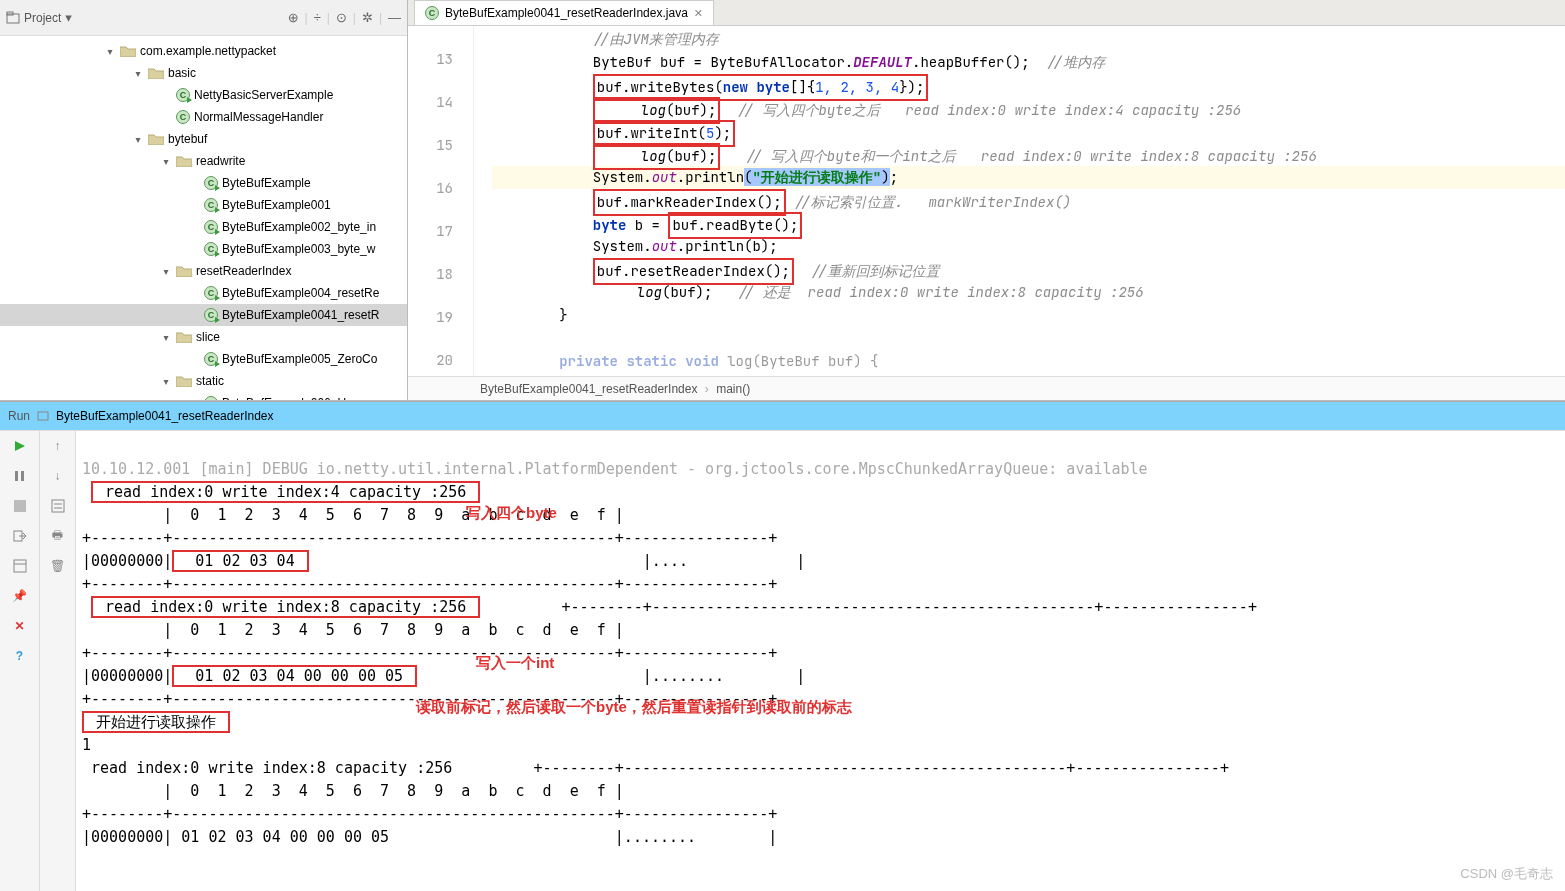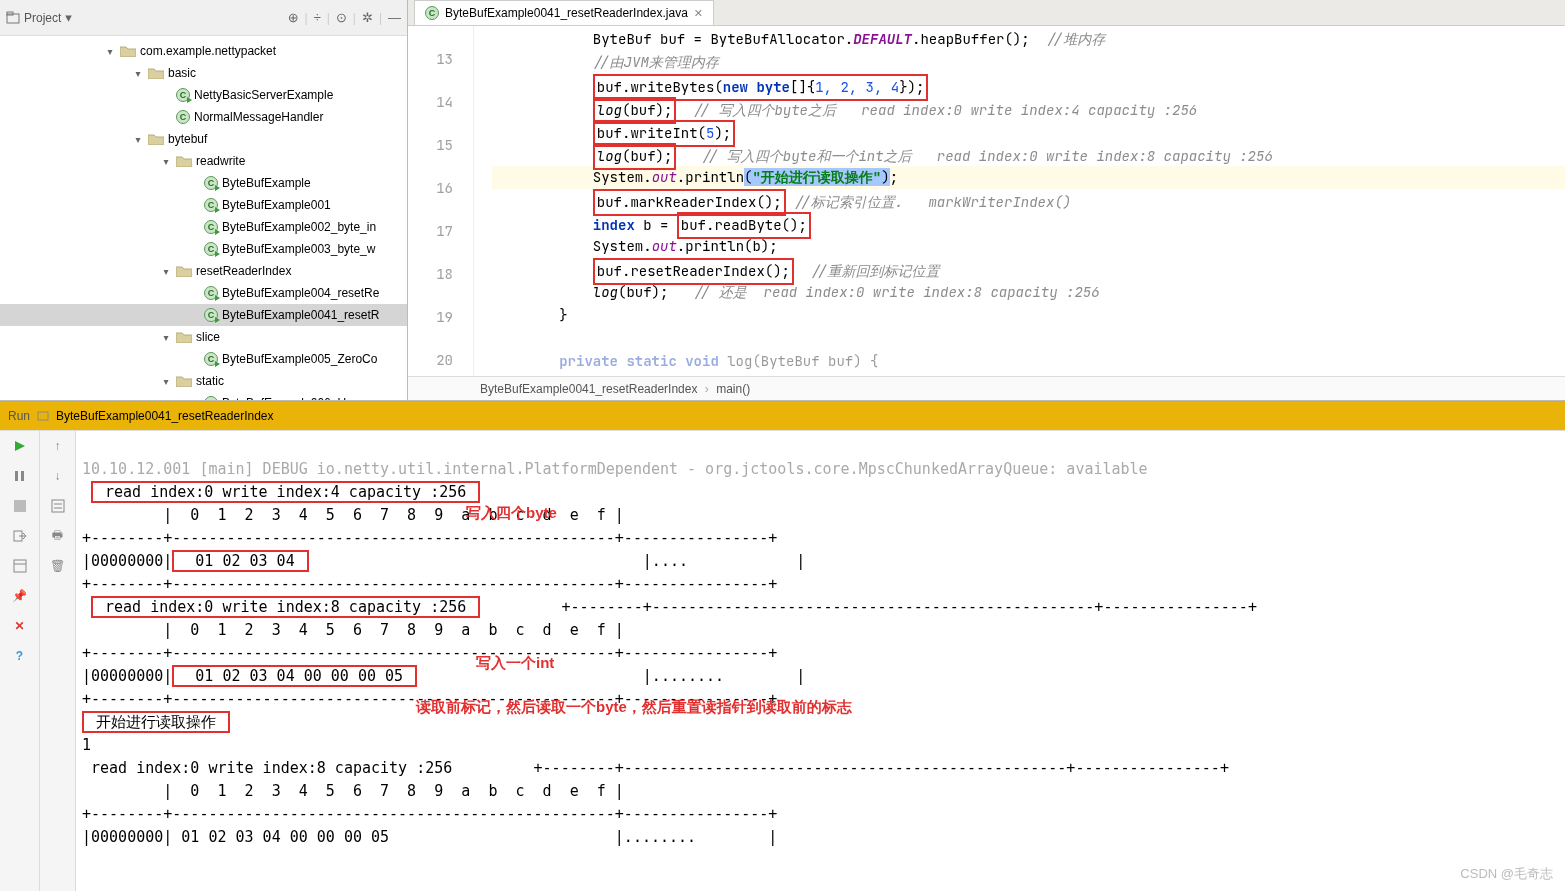--- a/index.html
+++ b/index.html
@@ -28,27 +28,27 @@
   .gutter div { height: 23px; line-height: 23px; margin-top: 20px; }
   .marker-col { width: 18px; background: #fff; }
   .code-lines { flex: 1; padding-top: 2px; position: relative; }
   .code-lines pre { height: 23px; line-height: 23px; margin: 0; font-family: inherit; white-space: pre; }
   .code-lines pre.hl { background: #fffbe6; }
   .kw { color: #0033b3; font-weight: bold; }
   .fld { color: #871094; font-style: italic; }
   .str { color: #067d17; font-weight: bold; }
   .num { color: #1750eb; }
   .cmt { color: #8c8c8c; font-style: italic; }
-  .mth { font-style: italic; }
+  .mth { font-style: italic; margin-left: 44px; }
   .redbox { border: 2px solid #e03030; padding: 0 2px; display: inline-block; }
   .sel { background: #a6c8ff; }
   .breadcrumb { border-top: 1px solid #ddd; padding: 3px 12px; color: #555; font-size: 12px; background: #fafafa; height: 24px; line-height: 18px; }
   .breadcrumb .sep { color: #aaa; margin: 0 4px; }
   .run-panel { height: 490px; display: flex; flex-direction: column; border-top: 1px solid #aaa; }
-  .run-header { display: flex; align-items: center; gap: 6px; padding: 14px 8px; height: 22px; background: #eab308; border-bottom: 1px solid #ddd; }
+  .run-header { display: flex; align-items: center; gap: 6px; padding: 14px 8px; height: 22px; background: #7dd3fc; border-bottom: 1px solid #ddd; }
   .run-header .title { color: #555; }
   .run-body { flex: 1; display: flex; }
   .run-gutter { width: 40px; display: flex; flex-direction: column; border-right: 1px solid #ddd; background: #f5f5f5; }
   .run-gutter2 { width: 36px; display: flex; flex-direction: column; border-right: 1px solid #ddd; background: #f5f5f5; }
   .run-gutter .btn, .run-gutter2 .btn { height: 30px; display: flex; align-items: center; justify-content: center; }
   .console { flex: 1; font-family: Consolas, monospace; font-size: 15px; color: #000; padding: 4px 6px; position: relative; line-height: 23px; white-space: pre; overflow: hidden; }
   .console .redbox2 { border: 2px solid #e03030; padding: 0 12px; }
   .ann { position: absolute; color: #e03030; font-family: "Microsoft YaHei", sans-serif; font-size: 15px; font-weight: bold; }
   .watermark { position: absolute; right: 12px; bottom: 8px; color: #bbb; font-size: 13px; }
   svg { display: block; }
@@ -235,29 +235,29 @@
           <div>21</div>
           <div>22</div>
           <div>23</div>
           <div>24</div>
           <div>25</div>
           <div>26</div>
           <div>27</div>
         </div>
       <div class="marker-col"></div>
       <div class="code-lines">
+<pre><span>            </span><span class="cmt">//由JVM来管理内存</span></pre>
 <pre><span>            </span><span>ByteBuf buf = ByteBufAllocator.</span><span class="fld" style="font-weight:bold">DEFAULT</span><span>.heapBuffer();</span><span class="cmt">  //堆内存</span></pre>
-<pre><span>            </span><span class="cmt">//由JVM来管理内存</span></pre>
 <pre><span>            </span><span class="redbox"><span>buf.writeBytes(</span><span class="kw">new byte</span><span>[]{</span><span class="num">1, 2, 3, 4</span><span>});</span></span></pre>
 <pre><span>            </span><span class="redbox"><span class="mth">log</span><span>(buf);</span></span><span class="cmt">  // 写入四个byte之后   read index:0 write index:4 capacity :256</span></pre>
 <pre><span>            </span><span class="redbox"><span>buf.writeInt(</span><span class="num">5</span><span>);</span></span></pre>
 <pre><span>            </span><span class="redbox"><span class="mth">log</span><span>(buf);</span></span><span class="cmt">   // 写入四个byte和一个int之后   read index:0 write index:8 capacity :256</span></pre>
 <pre class="hl"><span>            </span><span>System.</span><span class="fld">out</span><span>.println</span><span class="sel"><span>(</span><span class="str">"开始进行读取操作"</span><span>)</span></span><span>;</span></pre>
 <pre><span>            </span><span class="redbox">buf.markReaderIndex();</span><span class="cmt"> //标记索引位置.   markWriterIndex()</span></pre>
-<pre><span>            </span><span class="kw">index</span><span> b = </span><span class="redbox">buf.readByte();</span></pre>
+<pre><span>            </span><span class="kw">byte</span><span> b = </span><span class="redbox">buf.readByte();</span></pre>
 <pre><span>            </span><span>System.</span><span class="fld">out</span><span>.println(b);</span></pre>
 <pre><span>            </span><span class="redbox">buf.resetReaderIndex();</span><span class="cmt">  //重新回到标记位置</span></pre>
 <pre><span>            </span><span class="mth">log</span><span>(buf);</span><span class="cmt">   // 还是  read index:0 write index:8 capacity :256</span></pre>
 <pre><span>        </span><span>}</span></pre>
 <pre><span></span></pre>
 <pre style="opacity:.4"><span>        </span><span class="kw">private static void</span><span> log(ByteBuf buf) {</span></pre>
       </div>
     </div>
     <div class="breadcrumb">
       <span style="margin-left:60px">ByteBufExample0041_resetReaderIndex</span>

